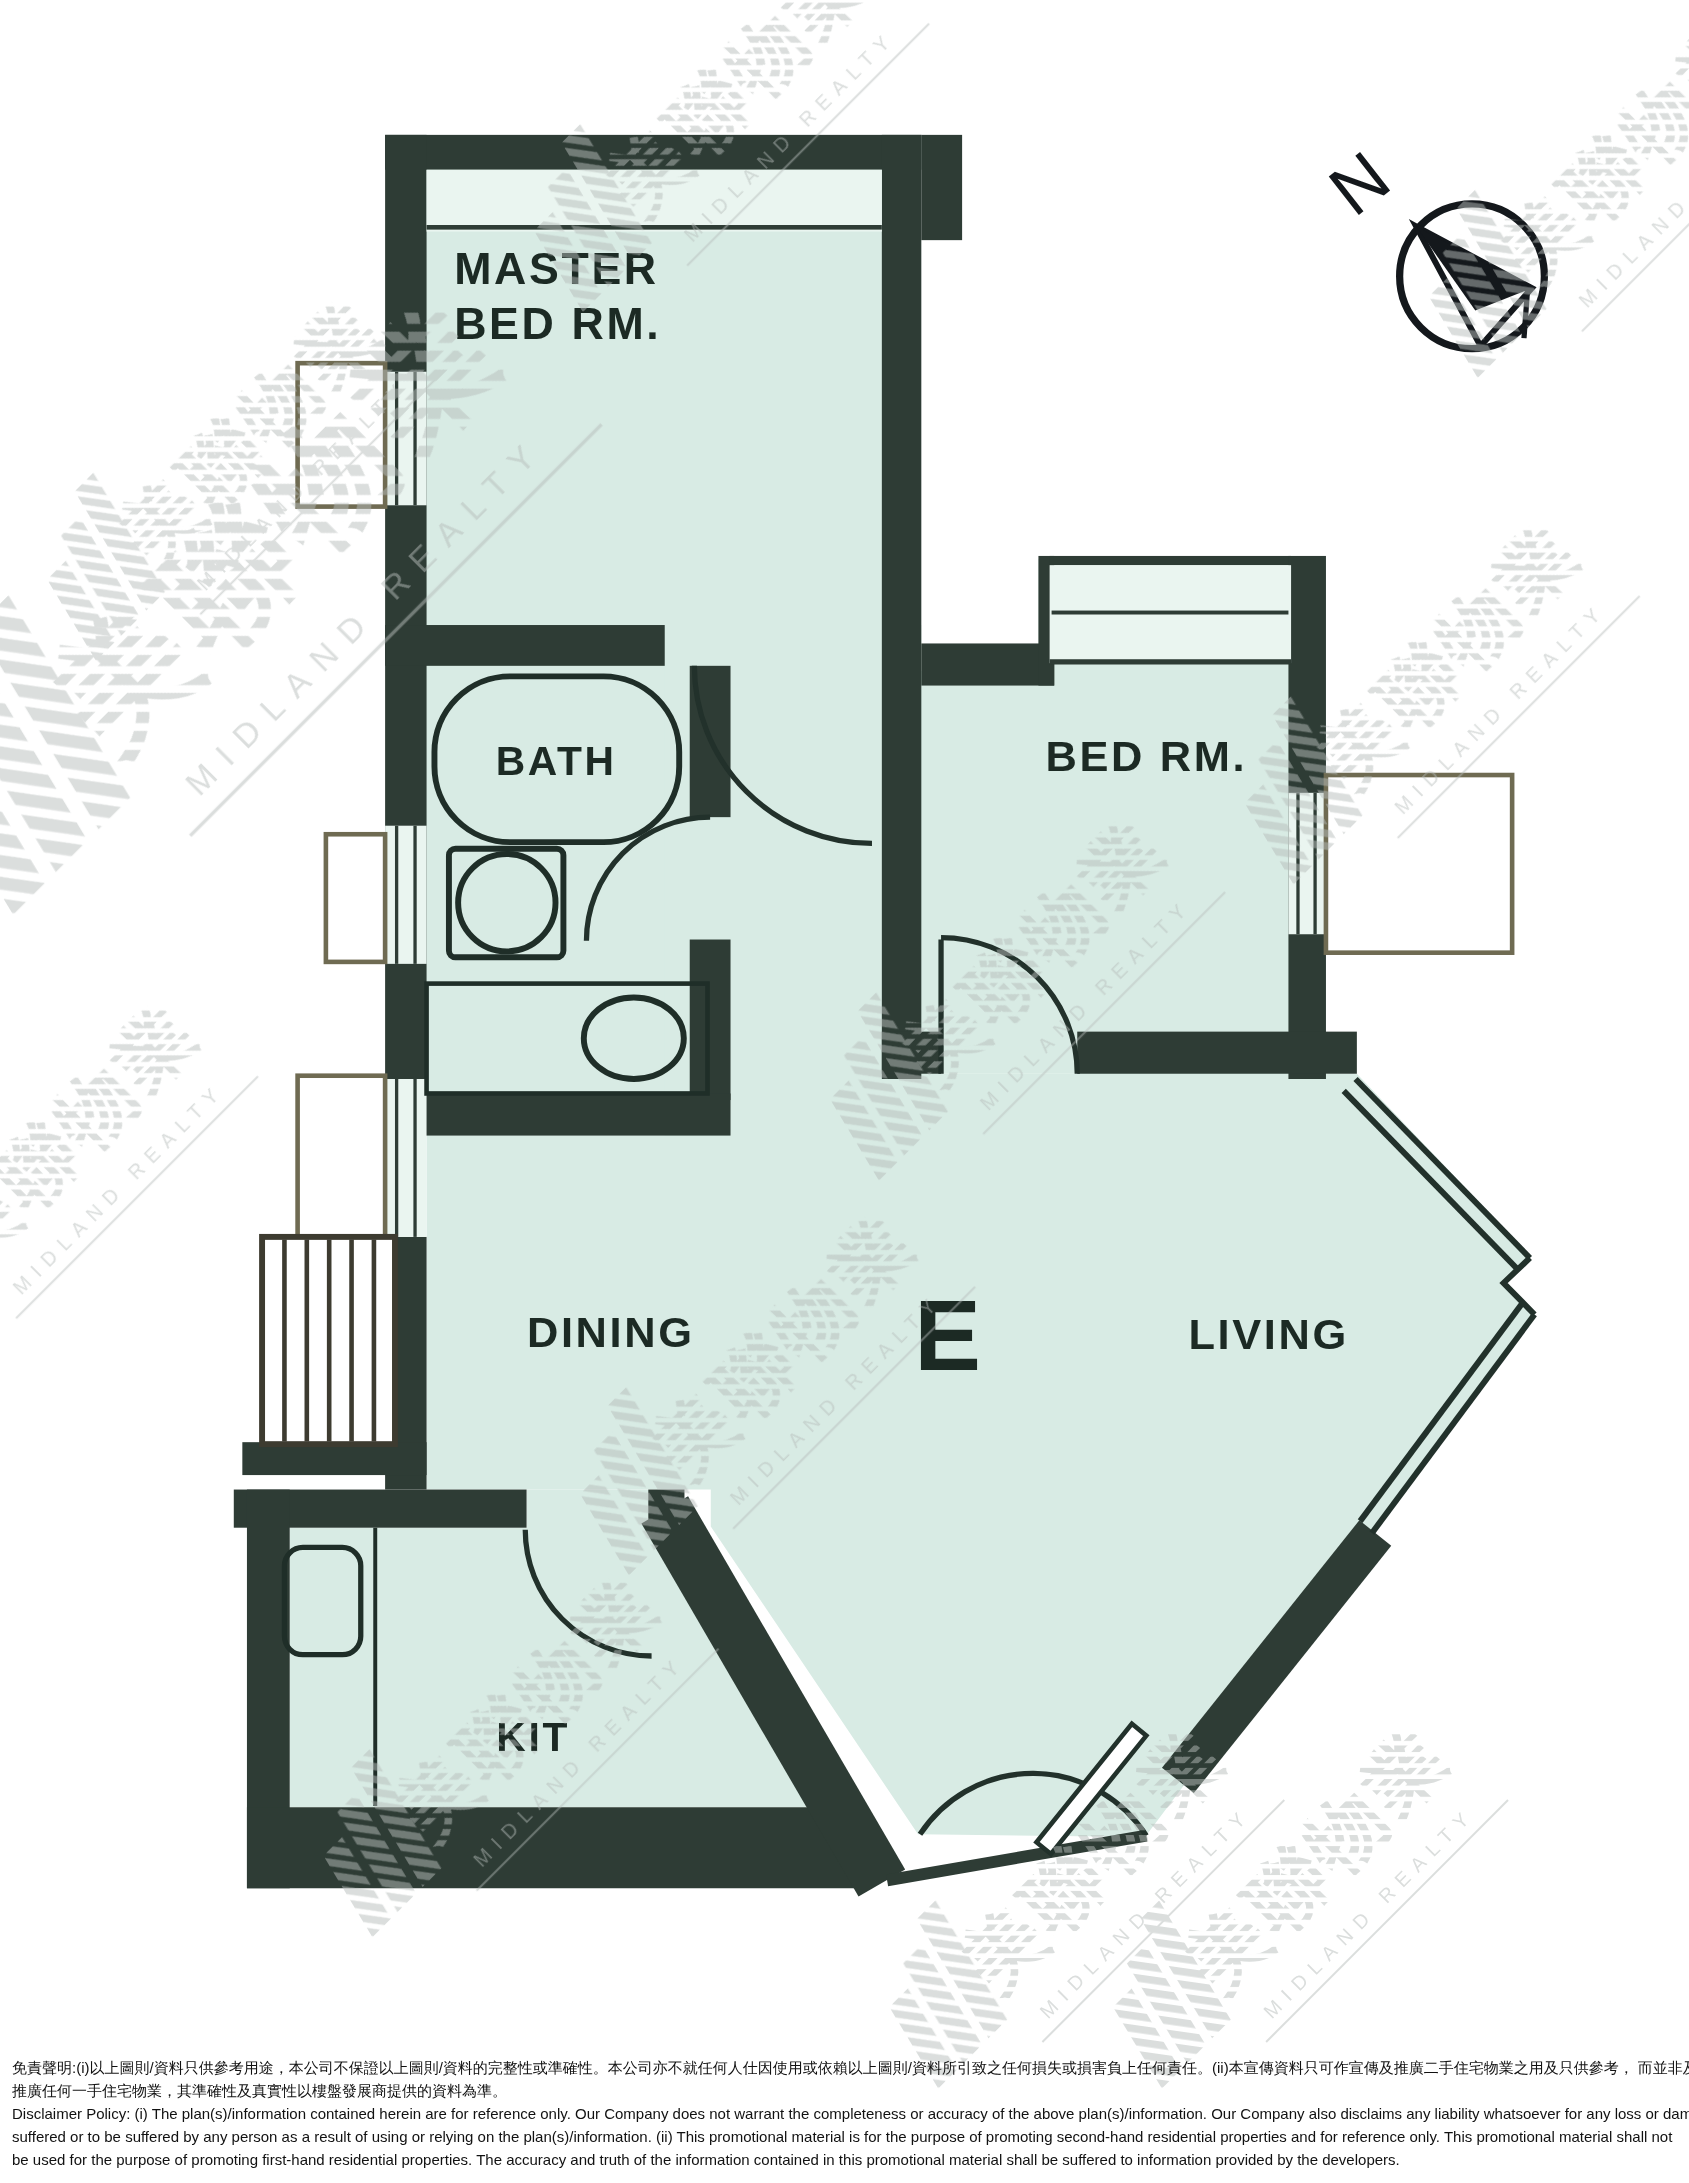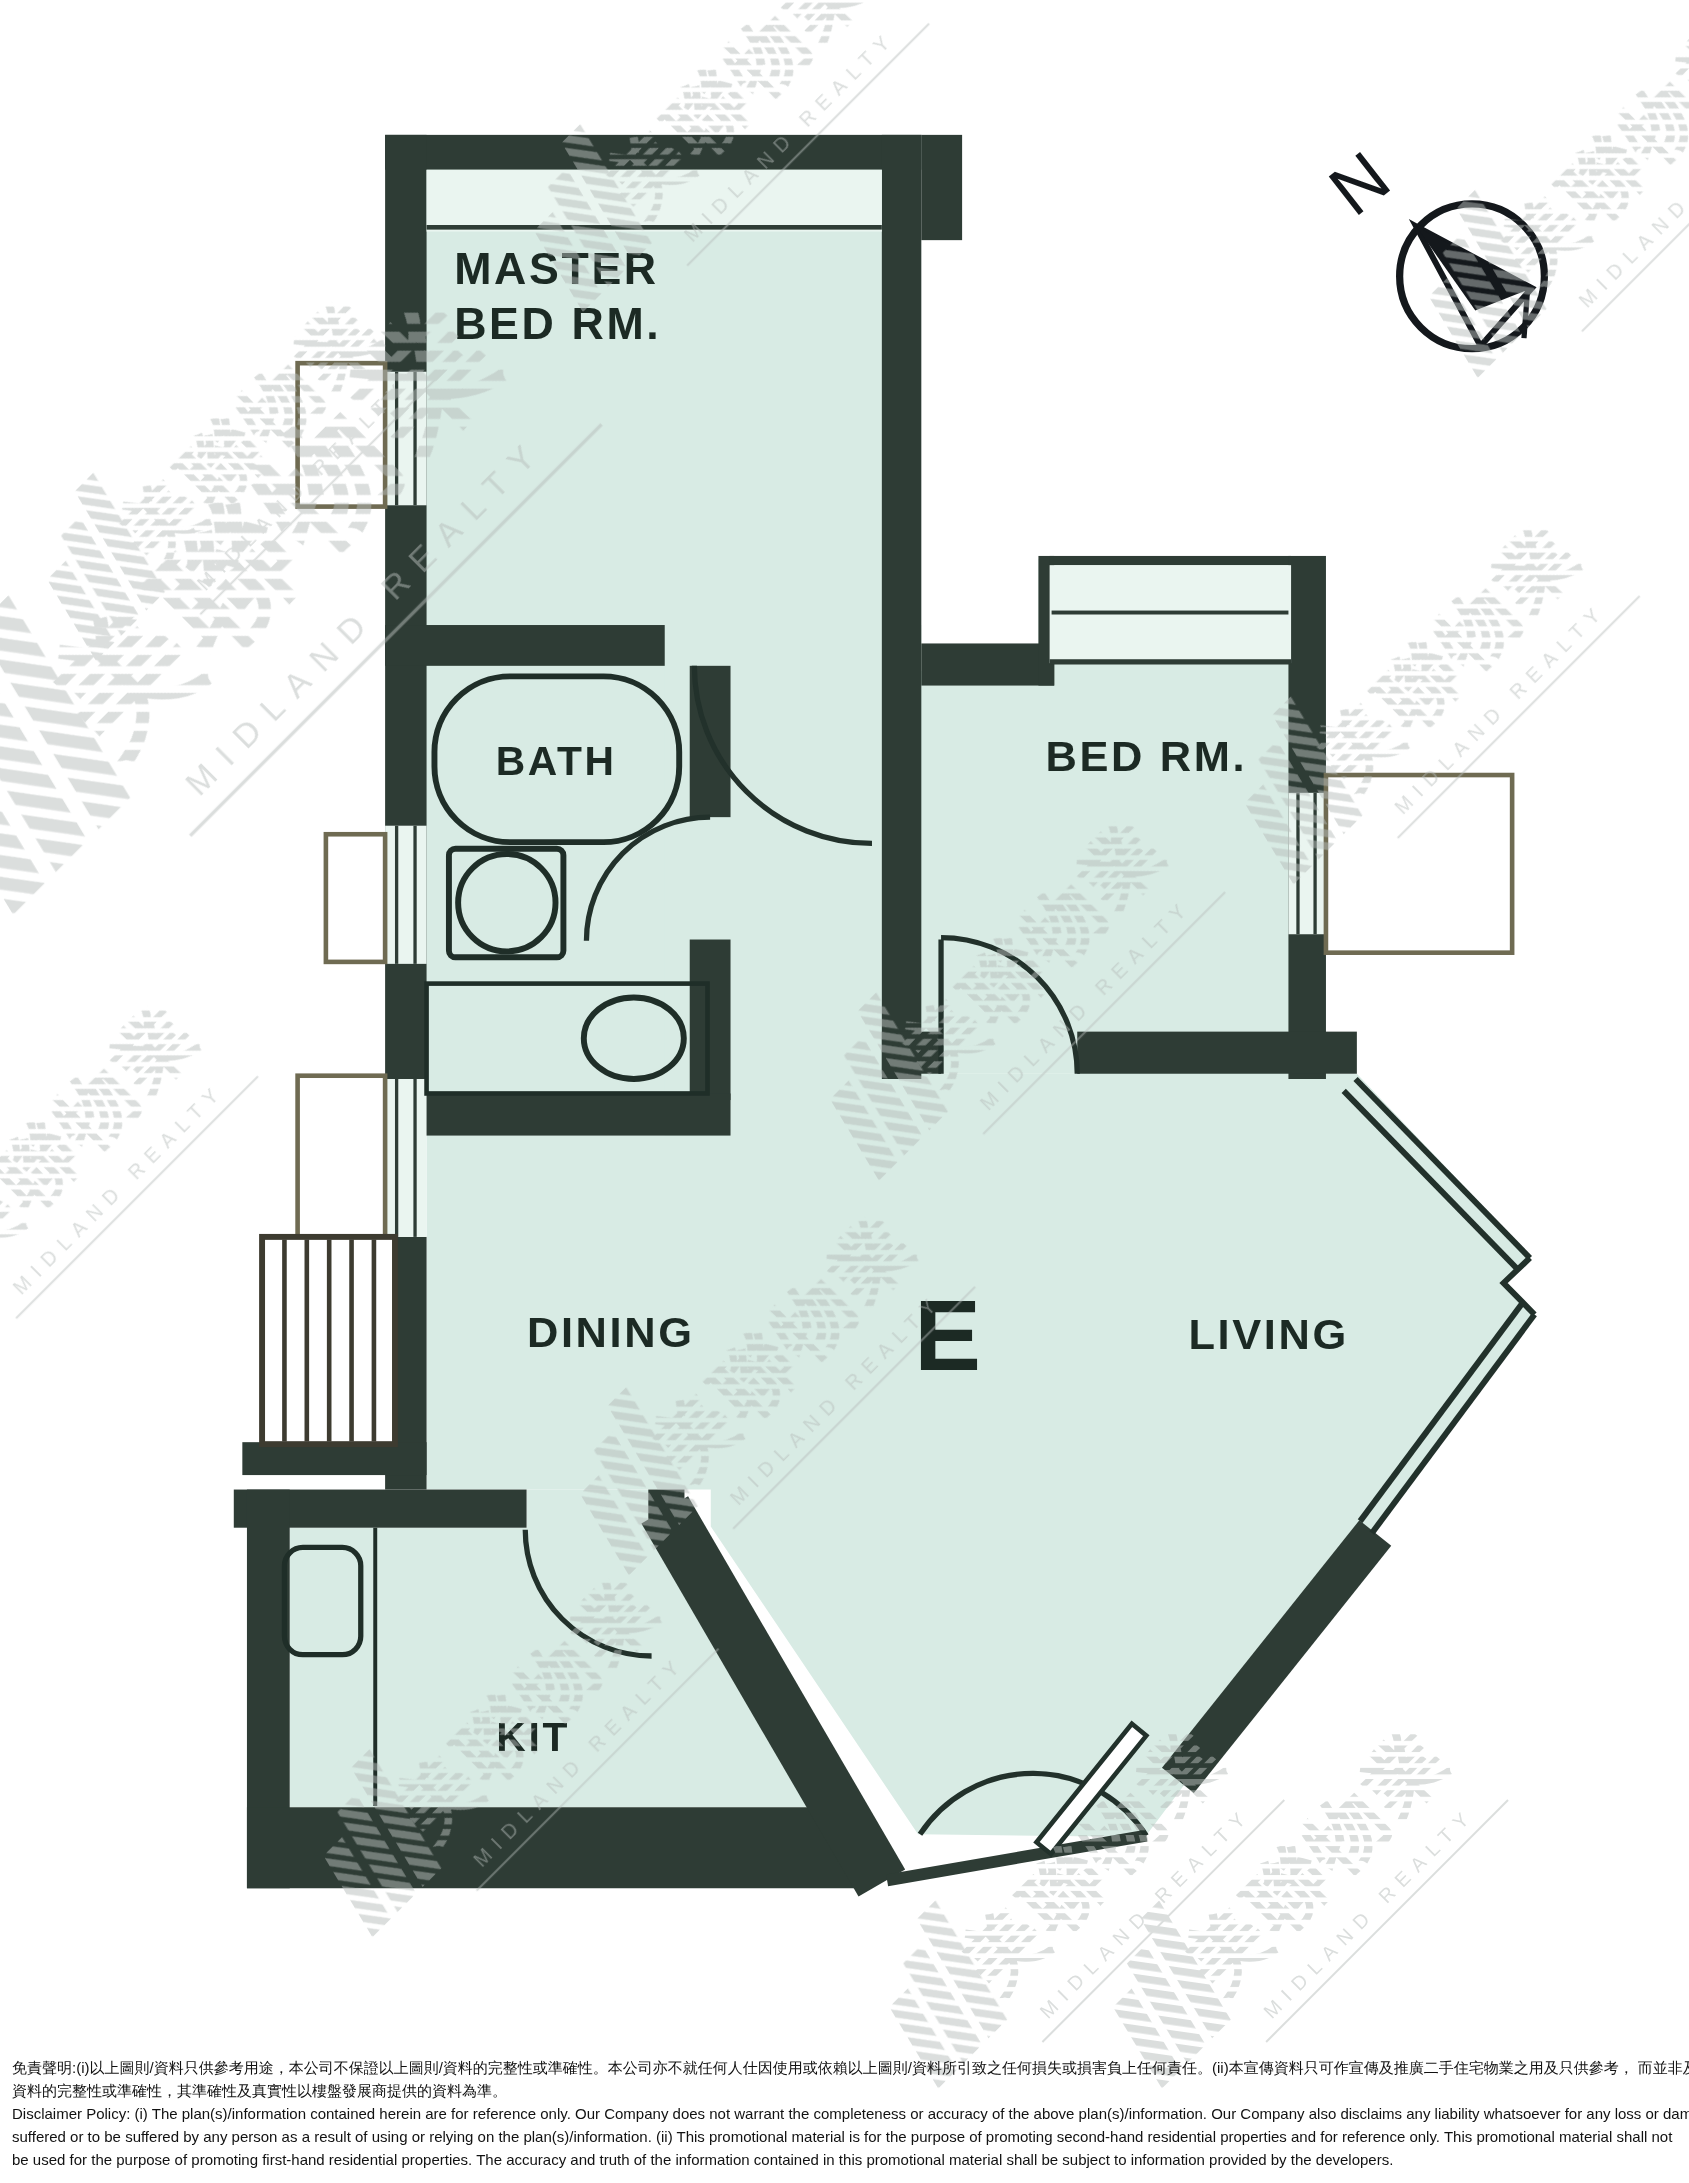--- a/index.html
+++ b/index.html
@@ -166,18 +166,18 @@
     <use href="#wmtile" transform="translate(1960,1350) rotate(-45)"></use>
     <use href="#wmtile" transform="translate(950,2400) rotate(-45)"></use>
     <use href="#wmtile" transform="translate(560,2950) rotate(-45)"></use>
     <use href="#wmtile" transform="translate(1420,3180) rotate(-45)"></use>
     <use href="#wmtile" transform="translate(1760,3180) rotate(-45)"></use>
   </g>
 </svg>
 
 <div id="disclaimer">
   <div class="zh">免責聲明:(i)以上圖則/資料只供參考用途，本公司不保證以上圖則/資料的完整性或準確性。本公司亦不就任何人仕因使用或依賴以上圖則/資料所引致之任何損失或損害負上任何責任。(ii)本宣傳資料只可作宣傳及推廣二手住宅物業之用及只供參考， 而並非及不可用作宣傳</div>
-  <div class="zh">資料的完整性或準確性，其準確性及真實性以樓盤發展商提供的資料為準。</div>
+  <div class="zh">推廣任何一手住宅物業，其準確性及真實性以樓盤發展商提供的資料為準。</div>
   <div class="en">Disclaimer Policy: (i) The plan(s)/information contained herein are for reference only. Our Company does not warrant the completeness or accuracy of the above plan(s)/information. Our Company also disclaims any liability whatsoever for any loss or damage</div>
   <div class="en">suffered or to be suffered by any person as a result of using or relying on the plan(s)/information. (ii) This promotional material is for the purpose of promoting second-hand residential properties and for reference only. This promotional material shall not</div>
-  <div class="en">be used for the purpose of promoting first-hand residential properties. The accuracy and truth of the information contained in this promotional material shall be subject to information provided by the developers.</div>
+  <div class="en">be used for the purpose of promoting first-hand residential properties. The accuracy and truth of the information contained in this promotional material shall be suffered to information provided by the developers.</div>
 </div>
 
 
 </body></html>

